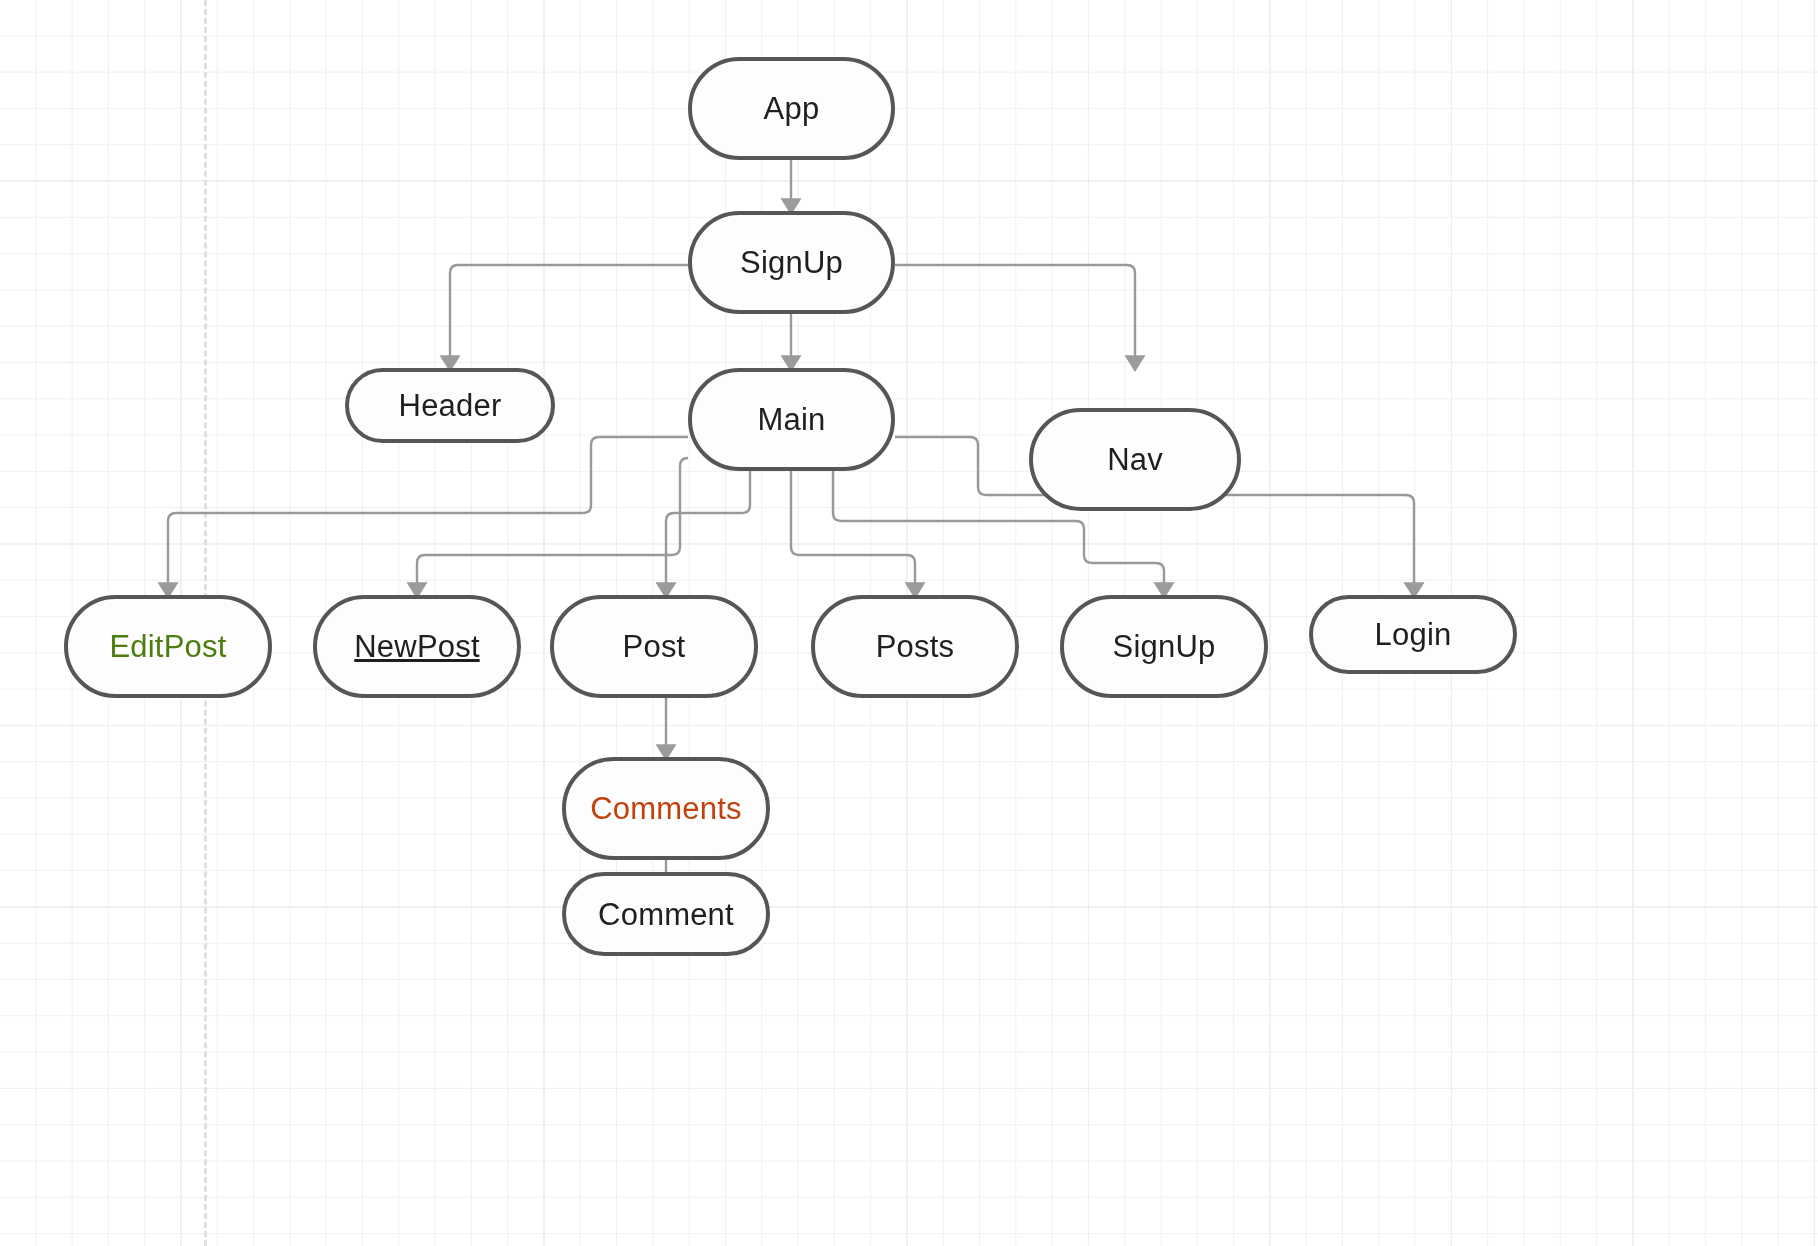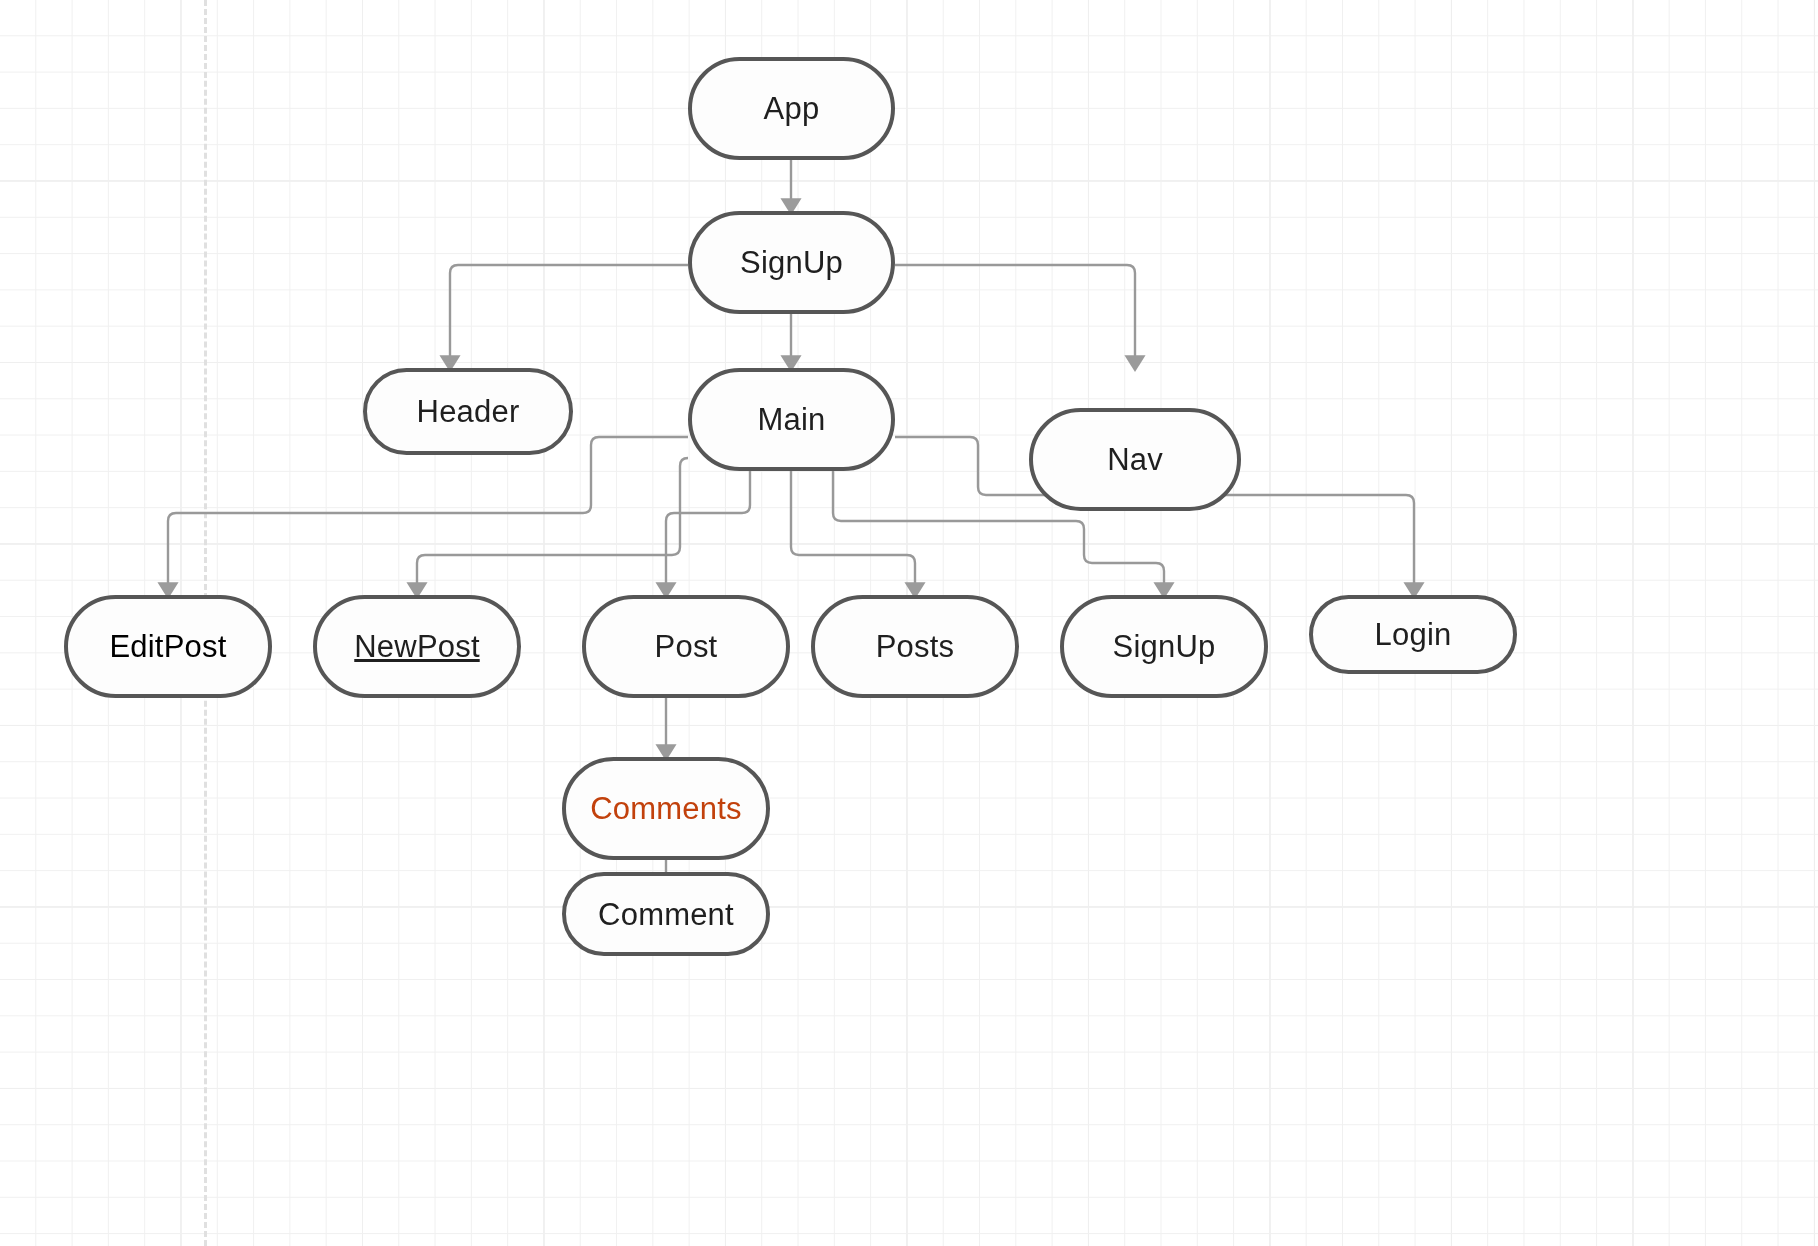--- a/index.html
+++ b/index.html
@@ -90,36 +90,36 @@
       </g>
   </svg>
 
   <div id="nodes">
       <div class="node" style="left: 688px; top: 57px; width: 207px; height: 103px; background: rgb(253, 253, 253); border-color: rgb(86, 86, 86); color: rgb(31, 31, 31);">
         <span class="node-label">App</span>
       </div>
       <div class="node" style="left: 688px; top: 211px; width: 207px; height: 103px; background: rgb(253, 253, 253); border-color: rgb(86, 86, 86); color: rgb(31, 31, 31);">
         <span class="node-label">SignUp</span>
       </div>
-      <div class="node" style="left: 363px; top: 368px; width: 210px; height: 87px; background: rgb(253, 253, 253); border-color: rgb(86, 86, 86); color: rgb(31, 31, 31);">
+      <div class="node" style="left: 345px; top: 368px; width: 210px; height: 75px; background: rgb(253, 253, 253); border-color: rgb(86, 86, 86); color: rgb(31, 31, 31);">
         <span class="node-label">Header</span>
       </div>
       <div class="node" style="left: 688px; top: 368px; width: 207px; height: 103px; background: rgb(253, 253, 253); border-color: rgb(86, 86, 86); color: rgb(31, 31, 31);">
         <span class="node-label">Main</span>
       </div>
       <div class="node" style="left: 1029px; top: 368px; width: 212px; height: 103px; background: rgb(253, 253, 253); border-color: rgb(86, 86, 86); color: rgb(31, 31, 31); margin-top: 40px;">
         <span class="node-label">Nav</span>
       </div>
-      <div class="node" style="left: 64px; top: 595px; width: 208px; height: 103px; background: rgb(253, 253, 253); border-color: rgb(86, 86, 86); color: #000000;">
+      <div class="node" style="left: 64px; top: 595px; width: 208px; height: 103px; background: rgb(253, 253, 253); border-color: rgb(86, 86, 86); color: #4d7c0f;">
         <span class="node-label">EditPost</span>
       </div>
       <div class="node" style="left: 313px; top: 595px; width: 208px; height: 103px; background: rgb(253, 253, 253); border-color: rgb(86, 86, 86); color: rgb(31, 31, 31); text-decoration: underline;">
         <span class="node-label">NewPost</span>
       </div>
-      <div class="node" style="left: 582px; top: 595px; width: 208px; height: 103px; background: rgb(253, 253, 253); border-color: rgb(86, 86, 86); color: rgb(31, 31, 31);">
+      <div class="node" style="left: 550px; top: 595px; width: 208px; height: 103px; background: rgb(253, 253, 253); border-color: rgb(86, 86, 86); color: rgb(31, 31, 31);">
         <span class="node-label">Post</span>
       </div>
       <div class="node" style="left: 811px; top: 595px; width: 208px; height: 103px; background: rgb(253, 253, 253); border-color: rgb(86, 86, 86); color: rgb(31, 31, 31);">
         <span class="node-label">Posts</span>
       </div>
       <div class="node" style="left: 1060px; top: 595px; width: 208px; height: 103px; background: rgb(253, 253, 253); border-color: rgb(86, 86, 86); color: rgb(31, 31, 31);">
         <span class="node-label">SignUp</span>
       </div>
       <div class="node" style="left: 1309px; top: 595px; width: 208px; height: 79px; background: rgb(253, 253, 253); border-color: rgb(86, 86, 86); color: rgb(31, 31, 31);">
         <span class="node-label">Login</span>

